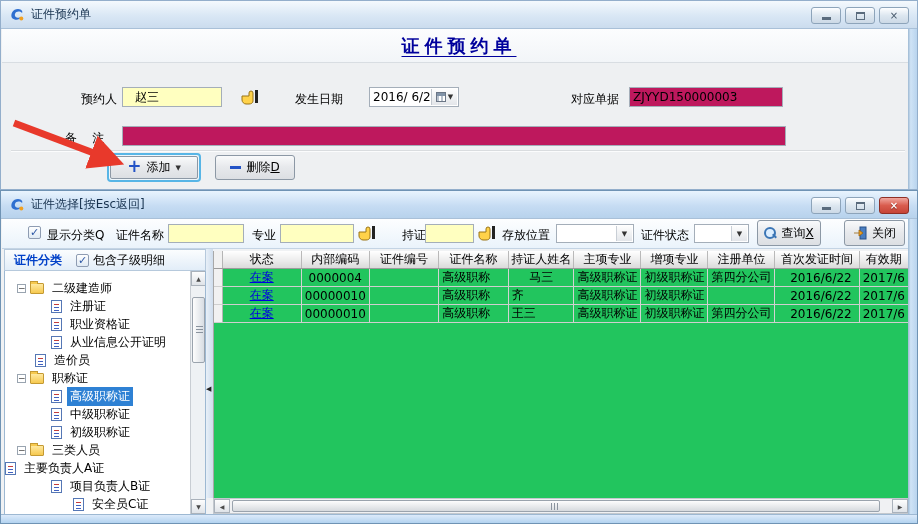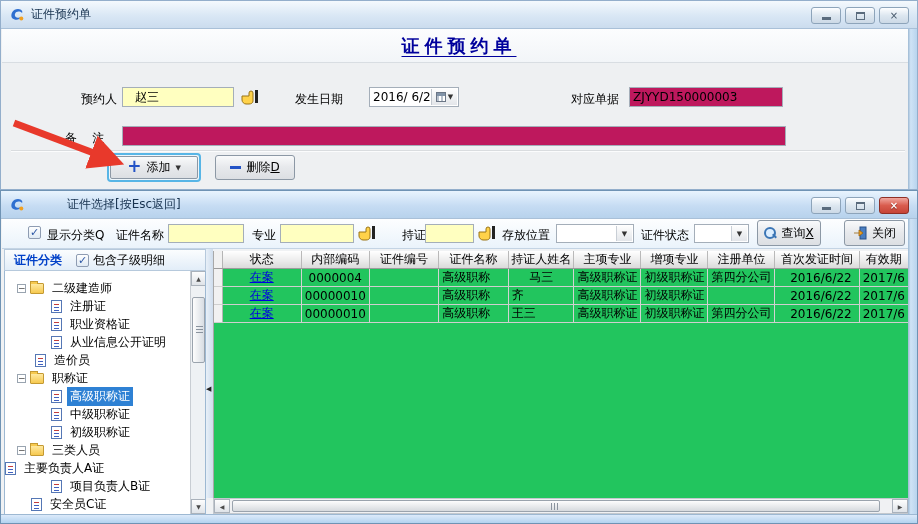--- a/index.html
+++ b/index.html
@@ -8,21 +8,21 @@
   .screen { position:relative; width:918px; height:524px; background:#e8eef5; }
 
   
   .window { position:absolute; left:0; width:918px; }
   .top-window { top:0; height:190px; background:#eef0f2; border:1px solid #93aecb; }
   .bottom-window { top:190px; height:334px; background:#f0f2f4; border:1px solid #6f93b4; }
 
   .titlebar { position:absolute; left:0; top:0; width:100%; height:28px;
     background:linear-gradient(#f4f9fd,#d9e7f5 55%,#cbdcee); border-bottom:1px solid #a9c0d8;
     display:flex; align-items:center; padding-left:8px; }
-  .titlebar.active { background:linear-gradient(#e9f4fe,#c6dcf3 55%,#b7d2ec);gap:36px; }
+  .titlebar.active { background:linear-gradient(#e9f4fe,#c6dcf3 55%,#b7d2ec); }
   .app-icon { width:16px; height:16px; margin-right:6px; flex:0 0 auto; }
   .title-text { color:#17324f; font-size:12px; }
 
   .win-controls { position:absolute; right:8px; top:6px; display:flex; gap:4px; }
   .wc-btn { width:30px; height:17px; border:1px solid #8da4ba; border-radius:3px;
     background:linear-gradient(#fdfeff,#dde7f0 50%,#ccd9e6); display:flex; align-items:center; justify-content:center;
     color:#46586b; font-size:10px; line-height:1; cursor:default; }
   .wc-btn .bar { width:9px; height:3px; background:#5a6b7d; margin-top:6px; }
   .wc-btn .box { width:9px; height:8px; border:1px solid #5a6b7d; border-top-width:2px; }
   .wc-btn.red { background:linear-gradient(#f0a79f,#d95c4e 50%,#c64437); border-color:#8f2f26; color:#fff;
@@ -173,21 +173,21 @@
             <span>×</span>
           </div>
       </div>
     </div>
 
     <div class="tw-head">
       <span class="main-heading">证件预约单</span>
     </div>
 
     <span class="field-label" style="left:52px;top:90px;width:64px;text-align:right;">预约人</span>
-    <div class="txt-input yellow" style="left:121px;top:86px;width:112px;padding-left:12px;">赵三</div>
+    <div class="txt-input yellow" style="left:121px;top:86px;width:100px;padding-left:12px;">赵三</div>
     <svg class="hand-icon" style="left:240px;top:87px;" viewBox="0 0 20 18">
       <rect x="14" y="2" width="3" height="13" fill="#222"></rect>
       <path d="M1 8 h7 v-3 a2 2 0 0 1 4 0 v8 c0 2 -2 3 -4 3 h-3 c-2 0 -4 -2 -4 -4z" fill="#ffd24a" stroke="#9a7416" stroke-width="1"></path>
     </svg>
 
     <span class="field-label" style="left:294px;top:90px;">发生日期</span>
     <div class="date-field">
       <span class="date-text">2016/ 6/25</span>
       <span class="date-drop">
         <span class="cal-ic"></span>
@@ -344,21 +344,21 @@
             <span class="tlabel">三类人员</span>
           </div>
           <div class="trow" style="">
             <span class="doc-ic"></span>
             <span class="tlabel">主要负责人A证</span>
           </div>
           <div class="trow" style="padding-left: 46px;">
             <span class="doc-ic"></span>
             <span class="tlabel">项目负责人B证</span>
           </div>
-          <div class="trow" style="padding-left: 26px;">
+          <div class="trow" style="padding-left: 68px;">
             <span class="doc-ic"></span>
             <span class="tlabel">安全员C证</span>
           </div>
           <div class="trow" style="padding-left: 12px;"></div>
         </div>
       <div class="tree-scroll">
         <div class="scroll-btn" style="top:0;">▲</div>
         <div class="tree-thumb"></div>
         <div class="scroll-btn" style="bottom:0;">▼</div>
       </div>

